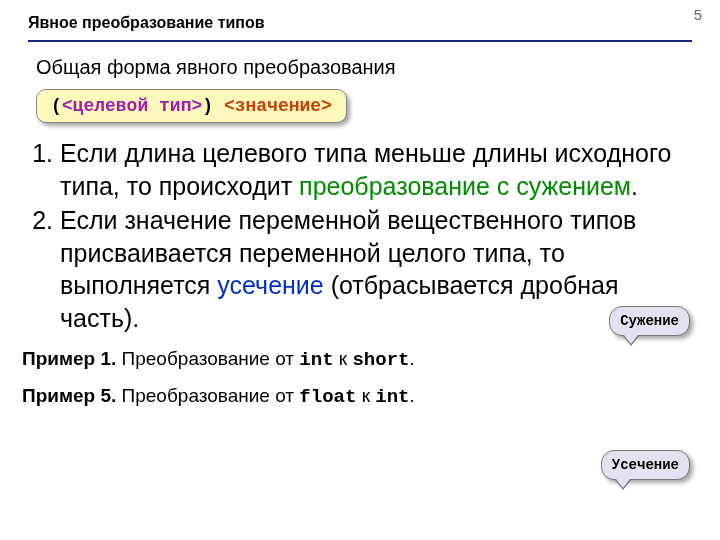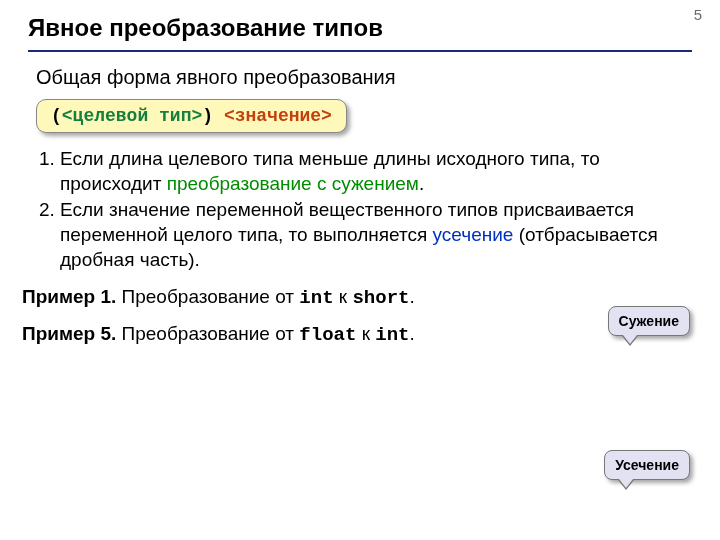--- a/index.html
+++ b/index.html
@@ -14,21 +14,21 @@
     overflow: hidden;
   }
   .page-number {
     position: absolute;
     top: 6px;
     right: 18px;
     font-size: 15px;
     color: #6b6b6b;
   }
   .title {
-    font-size: 24px;
+    font-size: 16px;
     font-weight: bold;
     padding: 14px 28px 6px 28px;
   }
   .title-rule {
     margin: 2px 28px 14px 28px;
     border: none;
     height: 2px;
     background: #1a2a7a;
   }
   .intro {
@@ -42,49 +42,50 @@
     border: 1px solid #888;
     border-radius: 10px;
     padding: 6px 14px;
     font-family: "Courier New", Courier, monospace;
     font-weight: bold;
     font-size: 18px;
     box-shadow: 3px 3px 4px rgba(0,0,0,0.35);
     white-space: nowrap;
   }
   .syntax-box .paren { color: #000; }
-  .syntax-box .tgt   { color: #15803d; }
+  .syntax-box .tgt   { color: #a21caf; }
   .syntax-box .val   { color: #c2410c; }
   ol.rules {
     margin: 0 34px 10px 34px;
     padding-left: 26px;
-    font-size: 19px;
+    font-size: 25px;
     line-height: 1.3;
   }
   ol.rules li { margin-bottom: 2px; }
   .hl-green { color: #008c00; }
   .hl-blue  { color: #0030c0; }
   .example {
     font-size: 19px;
     margin: 14px 36px 0 22px;
   }
   .example strong { font-weight: bold; }
   .mono {
     font-family: "Courier New", Courier, monospace;
     font-weight: bold;
   }
   .bubble {
     position: absolute;
     background: #e2e2f2;
     border: 1px solid #777;
-    border-radius: 8px;
+    border-radius: 13px;
     padding: 6px 10px;
     font-size: 14px;
     font-weight: bold;
     box-shadow: 3px 3px 4px rgba(0,0,0,0.35);
+    font-family: Liberation Mono, monospace;
   }
   .bubble::after {
     content: "";
     position: absolute;
     left: 14px;
     bottom: -9px;
     width: 0; height: 0;
     border-left: 7px solid transparent;
     border-right: 7px solid transparent;
     border-top: 9px solid #e2e2f2;

